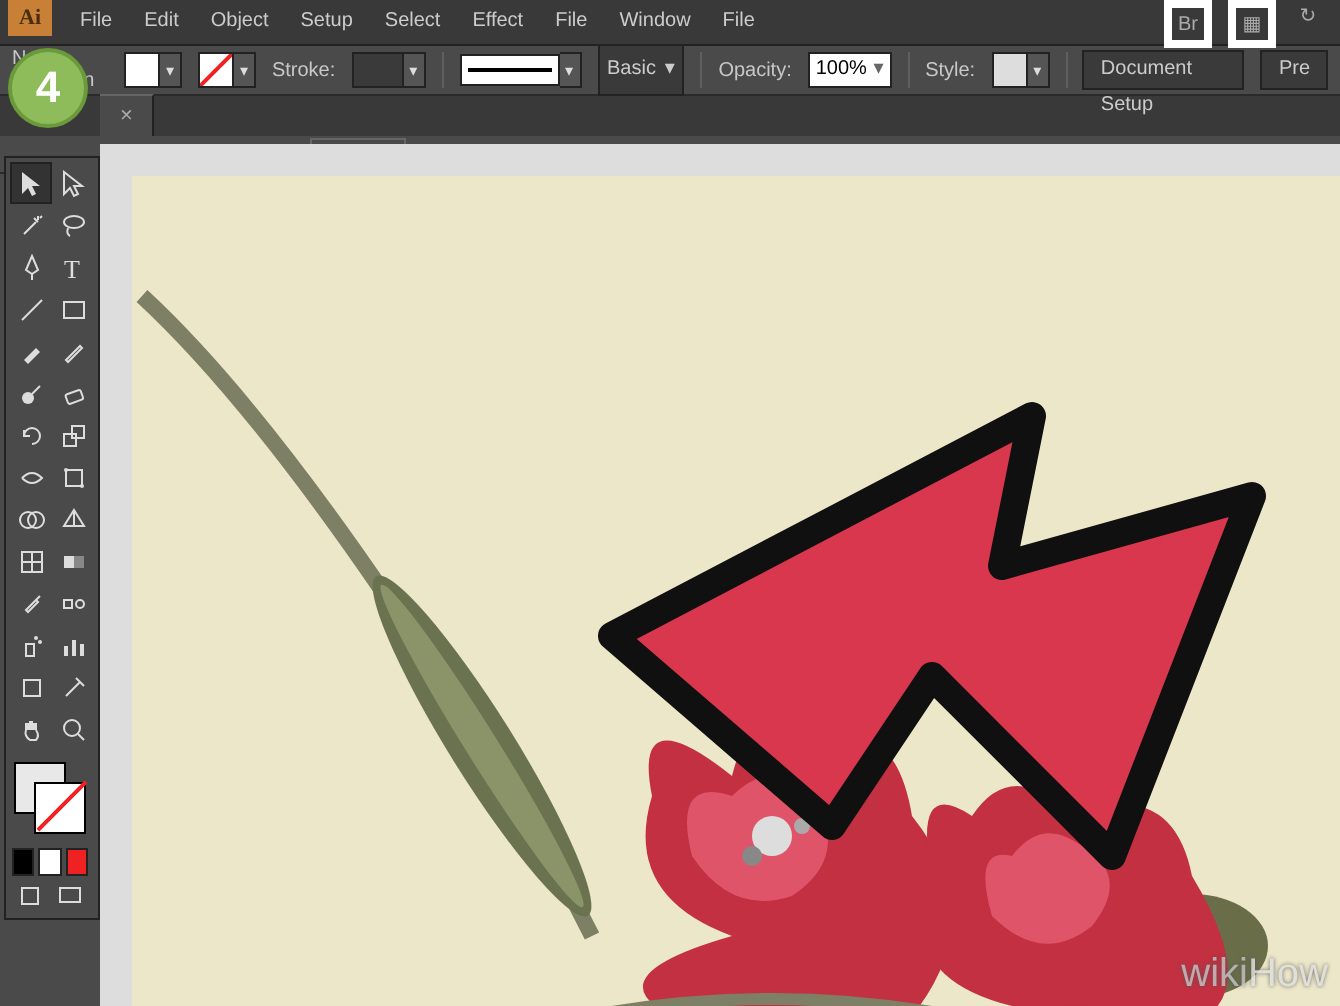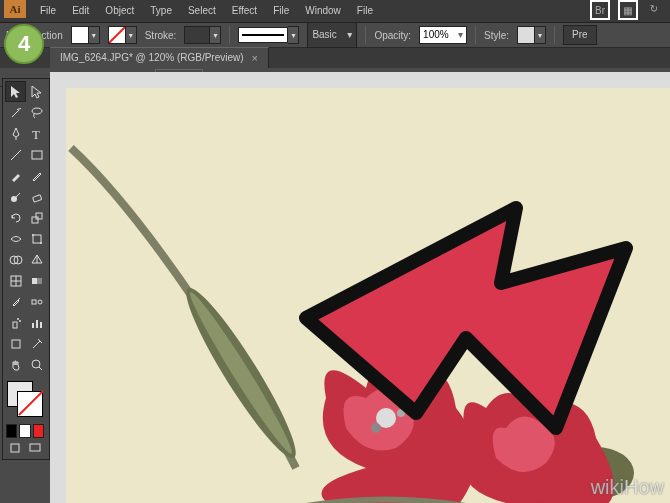--- a/index.html
+++ b/index.html
@@ -1,21 +1,21 @@
 <!DOCTYPE html>
 <html><head>
 <meta charset="utf-8">
 <style>
 html,body{margin:0;padding:0;background:#000;font-family:Tahoma,Arial,sans-serif;font-size:10px;color:#ccc;overflow:hidden;width:670px;height:503px}
 .app{width:670px;height:503px;background:#4a4a4a;position:relative}
 .menubar{height:22px;background:#393939;border-bottom:1px solid #222;display:flex;padding:0 4px}
 .ai-logo{width:22px;height:18px;background:#c87f36;color:#4a2e0e;font-weight:bold;font-size:11px;display:flex;align-items:center;justify-content:center;margin-right:6px;font-family:Georgia,serif}
 .menu-item{padding:0 8px;color:#ccc;line-height:22px;cursor:default}
 .menu-spacer{flex:1}
-.menu-extra{margin:0 4px;width:16px;height:16px;border:2px solid #ffffff;display:flex;align-items:center;justify-content:center;color:#aaa}
+.menu-extra{margin:0 4px;width:16px;height:16px;border:4px solid #ffffff;display:flex;align-items:center;justify-content:center;color:#aaa}
 .controlbar{height:24px;background:#4a4a4a;border-bottom:1px solid #2a2a2a;display:flex;align-items:center;padding:0 6px;gap:8px}
 .ctl-label{color:#c8c8c8;font-size:10px}
 .swatch{width:16px;height:16px;border:1px solid #222;display:inline-block;vertical-align:middle}
 .swatch.white{background:#fff}
 .swatch.none{background:#fff;position:relative;overflow:hidden}
 .swatch.none::after{content:"";position:absolute;left:-4px;top:6px;width:26px;height:2px;background:#e22;transform:rotate(-45deg)}
 .dd-tiny{width:10px;height:16px;display:inline-flex;align-items:center;justify-content:center;background:#555;border:1px solid #222;border-left:none;color:#ddd;font-size:8px}
 .group{display:flex;align-items:center}
 .sep{width:1px;height:18px;background:#5f5f5f}
 .stroke-num{width:24px;height:16px;background:#3a3a3a;border:1px solid #222;color:#ddd;text-align:center;line-height:16px}
@@ -58,21 +58,21 @@
 </head>
 <body>
 
 <div class="app">
 
   <div class="menubar">
     <div class="ai-logo">Ai</div>
     <div class="menu-item">File</div>
     <div class="menu-item">Edit</div>
     <div class="menu-item">Object</div>
-    <div class="menu-item">Type</div>
+    <div class="menu-item">Setup</div>
     <div class="menu-item">Select</div>
     <div class="menu-item">Effect</div>
     <div class="menu-item">File</div>
     <div class="menu-item">Window</div>
     <div class="menu-item">File</div>
     <div class="menu-spacer"></div>
     <div class="menu-extra">Br</div>
     <div class="menu-extra">▦</div>
     <div class="menu-extra" style="border:none">↻</div>
   </div>
@@ -109,28 +109,28 @@
         <span>100%</span>
         <span style="color:#666">▾</span>
       </div>
     <span class="sep"></span>
     <span class="ctl-label">Style:</span>
     <div class="group">
         <span class="style-sw"></span>
         <span class="dd-tiny">▾</span>
       </div>
     <span class="sep"></span>
+    <div class="doc-setup">Document Setup</div>
     <div class="doc-setup">Pre</div>
   </div>
 
   <div class="step-badge">4</div>
 
   <div class="tabbar">
     <div class="doc-tab">
-      <span>IMG_6264.JPG* @ 120% (RGB/Preview)</span>
       <span class="tab-close">×</span>
     </div>
   </div>
 
   <div class="breadcrumb">
     <span class="bc-ico">◉</span>
     <span class="bc-ico">❖</span>
     <span class="bc-link">Layer 1</span>
     <span class="bc-sep">▸</span>
     <span class="bc-ico">▣</span>

